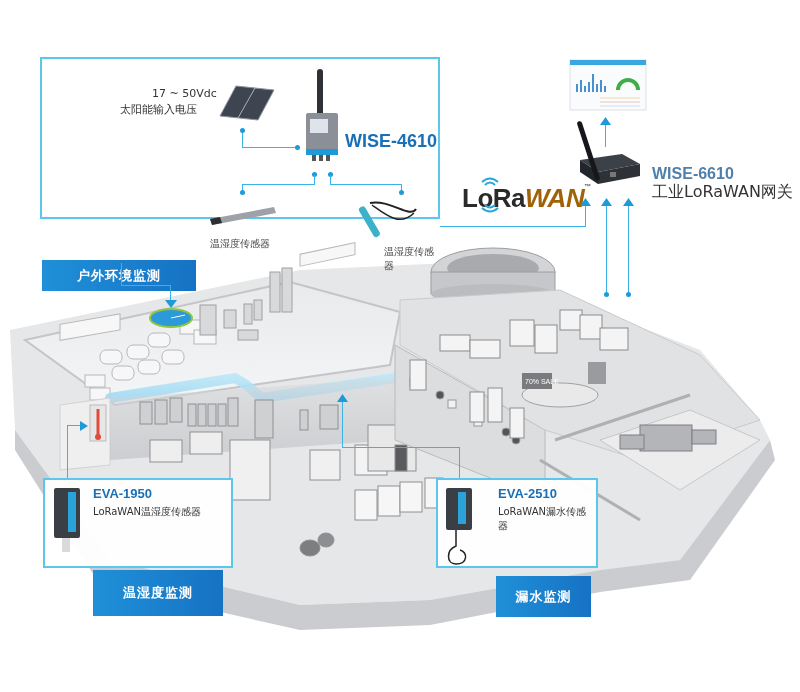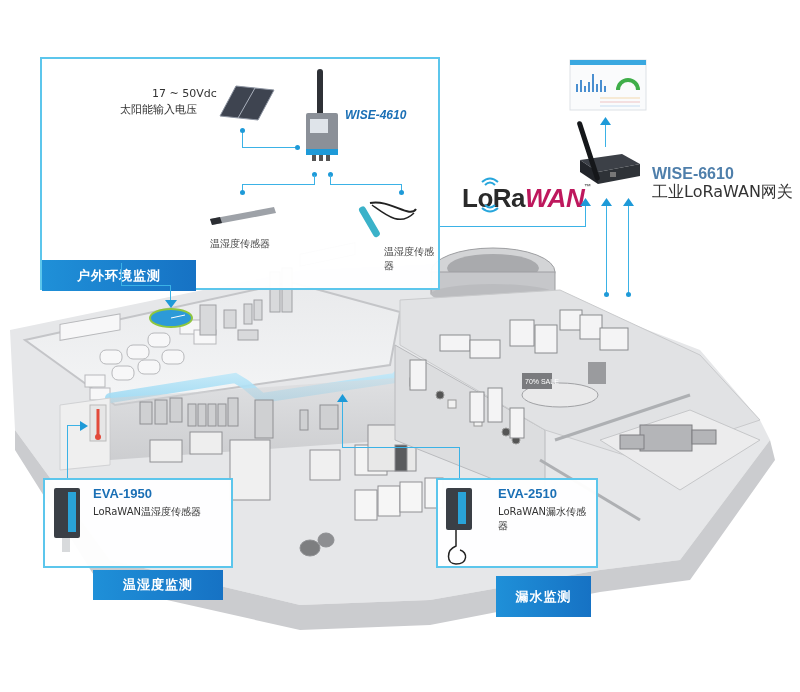--- a/index.html
+++ b/index.html
@@ -147,21 +147,21 @@
   </g>
 
   <polygon points="600,440 690,410 760,440 680,490" fill="#ececed" stroke="#c6c7c9"></polygon>
   <g fill="#b4b5b8" stroke="#7e7f82">
     <rect x="640" y="425" width="52" height="26"></rect>
     <rect x="620" y="435" width="24" height="14"></rect>
     <rect x="692" y="430" width="24" height="14"></rect>
   </g>
 </svg>
 
-<div class="panel" style="left:40px;top:57px;width:400px;height:233px;">
+<div class="panel" style="left:40px;top:57px;width:400px;height:162px;">
 
   <div class="abs" style="left:110px;top:28px;font-size:11px;color:#333;">17 ~ 50Vdc</div>
   <div class="abs" style="left:78px;top:43px;font-size:11px;color:#333;">太阳能输入电压</div>
   <svg style="left:178px;top:27px;" width="54" height="36">
     <polygon points="16,0 54,4 38,34 0,30" fill="#3e4450" stroke="#8c93a0" stroke-width="1"></polygon>
     <line x1="35" y1="2" x2="18" y2="32" stroke="#aab1bd" stroke-width="1"></line>
   </svg>
   <div class="line" style="left:200px;top:71px;width:1px;height:17px;"></div>
   <div class="dot" style="left:198px;top:69px;"></div>
   <div class="line" style="left:200px;top:88px;width:55px;height:1px;"></div>
@@ -169,21 +169,21 @@
 
   <svg style="left:262px;top:10px;" width="38" height="96">
     <rect x="13" y="0" width="6" height="52" rx="3" fill="#2e3136"></rect>
     <rect x="2" y="44" width="32" height="42" rx="2" fill="#8b9098"></rect>
     <rect x="6" y="50" width="18" height="14" fill="#dfe4ea"></rect>
     <rect x="2" y="80" width="32" height="6" fill="#1e9ad8"></rect>
     <rect x="8" y="86" width="4" height="6" fill="#555"></rect>
     <rect x="15" y="86" width="4" height="6" fill="#555"></rect>
     <rect x="22" y="86" width="4" height="6" fill="#555"></rect>
   </svg>
-  <div class="abs title" style="left:303px;top:49px;font-size:12px;font-style:italic;">WISE-4610</div>
+  <div class="abs title" style="left:303px;top:72px;font-size:18px;">WISE-4610</div>
 
   <div class="dot" style="left:270px;top:113px;"></div>
   <div class="dot" style="left:286px;top:113px;"></div>
   <div class="line" style="left:272px;top:116px;width:1px;height:10px;"></div>
   <div class="line" style="left:200px;top:125px;width:73px;height:1px;"></div>
   <div class="line" style="left:200px;top:125px;width:1px;height:9px;"></div>
   <div class="dot" style="left:198px;top:131px;"></div>
   <div class="line" style="left:288px;top:116px;width:1px;height:10px;"></div>
   <div class="line" style="left:288px;top:125px;width:71px;height:1px;"></div>
   <div class="line" style="left:359px;top:125px;width:1px;height:9px;"></div>
@@ -206,21 +206,21 @@
 </div>
 
 <div class="line" style="left:121px;top:263px;width:1px;height:22px;"></div>
 <div class="line" style="left:121px;top:285px;width:50px;height:1px;"></div>
 <div class="line" style="left:170px;top:285px;width:1px;height:17px;"></div>
 <svg style="left:165px;top:300px;" width="12" height="8">
     <polygon points="0,0 12,0 6,8" fill="#1e9ad8"></polygon>
   </svg>
 
 <div class="abs" style="left:462px;top:183px;font-family:'Liberation Sans',sans-serif;font-weight:bold;font-size:26px;letter-spacing:-0.5px;">
-  <span style="color:#2a2a2a;">LoRa</span><span style="color:#be185d;font-style:italic;">WAN</span><span style="font-size:7px;color:#555;vertical-align:top;">™</span>
+  <span style="color:#2a2a2a;">LoRa</span><span style="color:#a16207;font-style:italic;">WAN</span><span style="font-size:7px;color:#555;vertical-align:top;">™</span>
 </div>
 <svg style="left:478px;top:174px;" width="24" height="40">
   <path d="M4,8 Q12,1 20,8" stroke="#27a6dc" stroke-width="2" fill="none"></path>
   <path d="M7,11 Q12,6 17,11" stroke="#27a6dc" stroke-width="2" fill="none"></path>
   <path d="M4,34 Q12,41 20,34" stroke="#27a6dc" stroke-width="2" fill="none"></path>
   <path d="M7,31 Q12,36 17,31" stroke="#27a6dc" stroke-width="2" fill="none"></path>
 </svg>
 
 <div class="line" style="left:440px;top:226px;width:146px;height:1px;"></div>
 <div class="line" style="left:585px;top:203px;width:1px;height:24px;"></div>
@@ -286,21 +286,21 @@
   </svg>
 
 <div class="panel" style="left:43px;top:478px;width:190px;height:90px;">
   <svg style="left:9px;top:8px;" width="30" height="70">
     <rect x="0" y="0" width="26" height="50" rx="2" fill="#3a3f46"></rect>
     <rect x="14" y="4" width="8" height="40" fill="#29a3d8"></rect>
     <rect x="8" y="50" width="8" height="14" fill="#d8dadc"></rect>
   </svg>
   <div class="abs title" style="left:48px;top:6px;font-size:13px;">EVA-1950</div>
   <div class="abs sub" style="left:48px;top:25px;font-size:10px;">LoRaWAN温湿度传感器</div>
-  <div class="btn" style="left:48px;top:50px;width:130px;height:30px;">温湿度监测</div>
+  <div class="btn" style="left:48px;top:50px;width:130px;height:46px;">温湿度监测</div>
 </div>
 
 <div class="line" style="left:342px;top:400px;width:1px;height:47px;"></div>
 <div class="line" style="left:342px;top:447px;width:118px;height:1px;"></div>
 <div class="line" style="left:459px;top:447px;width:1px;height:32px;"></div>
 <svg style="left:337px;top:394px;" width="11" height="8">
     <polygon points="5.5,0 11,8 0,8" fill="#1e9ad8"></polygon>
   </svg>
 
 <div class="panel" style="left:436px;top:478px;width:162px;height:90px;">

